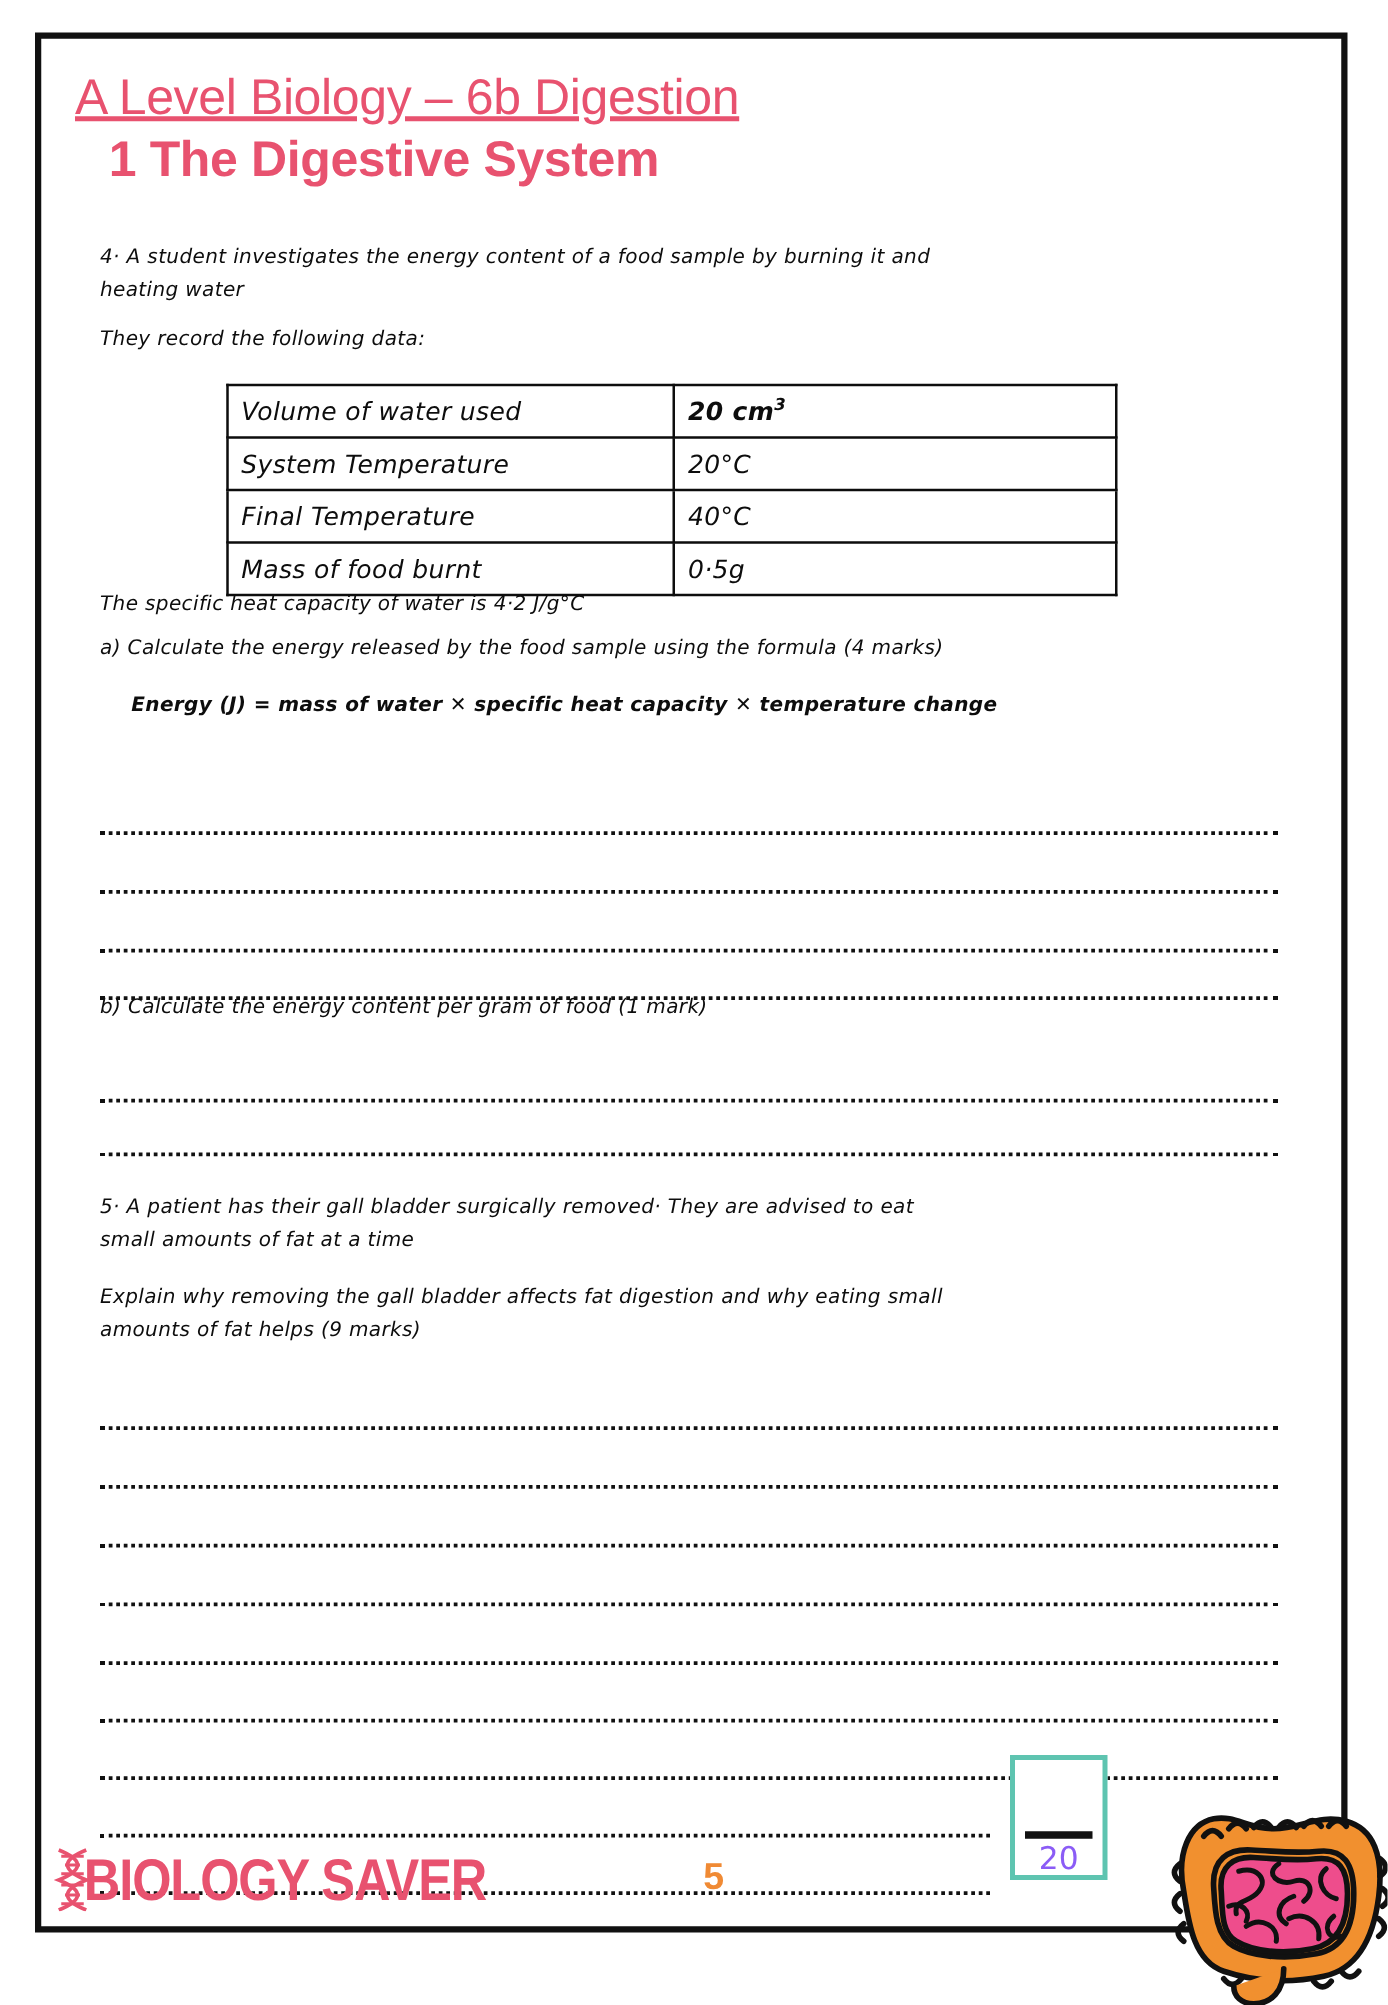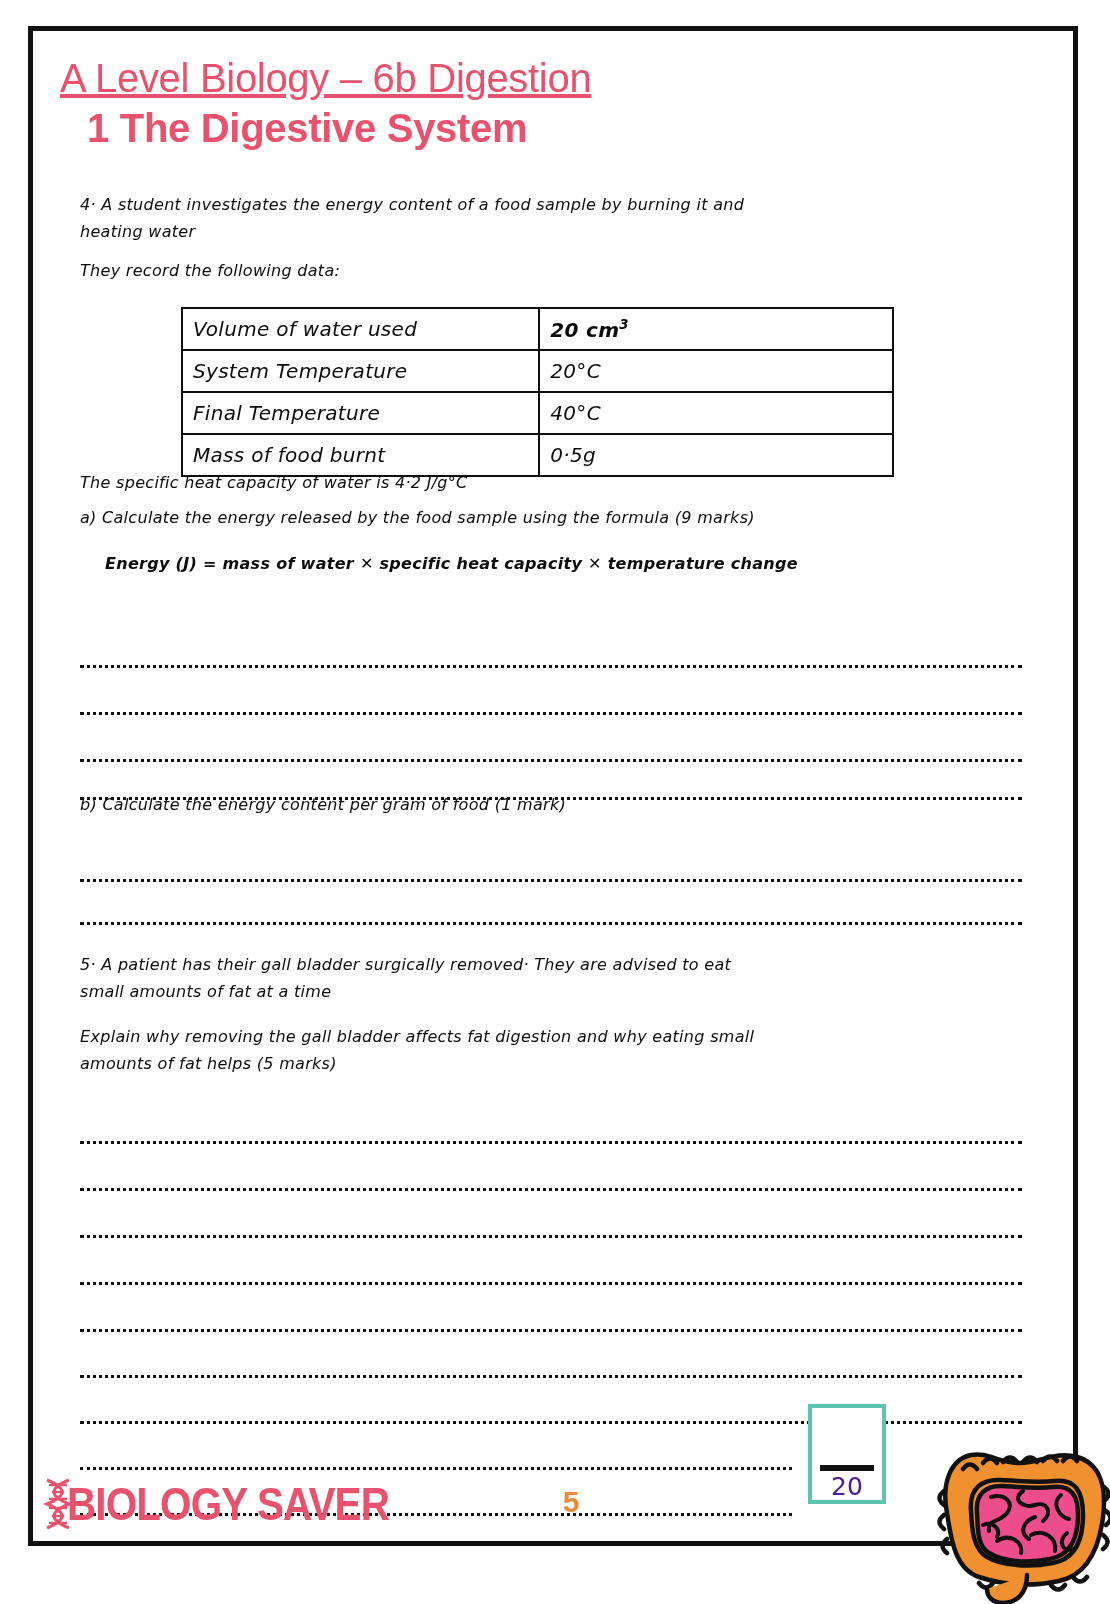--- a/index.html
+++ b/index.html
@@ -209,21 +209,21 @@
     background: #111111;
   }
   .score-denom {
     position: absolute;
     left: 0;
     right: 0;
     top: 64px;
     text-align: center;
     font-family: "DejaVu Sans", sans-serif;
     font-size: 25px;
-    color: #4c1d95;
+    color: #8b5cf6;
   }
 
   .gut {
     position: absolute;
     left: 931px;
     top: 1425px;
     width: 185px;
     height: 180px;
     z-index: 5;
   }
@@ -260,32 +260,32 @@
           <td class="value plain">40°C</td>
         </tr>
         <tr>
           <td class="label">Mass of food burnt</td>
           <td class="value plain">0·5g</td>
         </tr>
       </tbody>
     </table>
 
     <div class="shc hand">The specific heat capacity of water is 4·2 J/g°C</div>
-    <div class="qa hand">a) Calculate the energy released by the food sample using the formula (9 marks)</div>
+    <div class="qa hand">a) Calculate the energy released by the food sample using the formula (4 marks)</div>
     <div class="formula hand">Energy (J) = mass of water ✕ specific heat capacity ✕ temperature change</div>
 
     <div class="qb hand">b) Calculate the energy content per gram of food (1 mark)</div>
 
     <div class="q5 hand">
       <div>5· A patient has their gall bladder surgically removed· They are advised to eat</div>
       <div>small amounts of fat at a time</div>
     </div>
     <div class="q5b hand">
       <div>Explain why removing the gall bladder affects fat digestion and why eating small</div>
-      <div>amounts of fat helps (5 marks)</div>
+      <div>amounts of fat helps (9 marks)</div>
     </div>
 
     <div id="lines-host">
         <div class="dline" style="left: 47px; top: 634px; width: 942px;"></div>
         <div class="dline" style="left: 47px; top: 681px; width: 942px;"></div>
         <div class="dline" style="left: 47px; top: 728px; width: 942px;"></div>
         <div class="dline" style="left: 47px; top: 766px; width: 942px;"></div>
         <div class="dline" style="left: 47px; top: 848px; width: 942px;"></div>
         <div class="dline" style="left: 47px; top: 891px; width: 942px;"></div>
         <div class="dline" style="left: 47px; top: 1110px; width: 942px;"></div>

